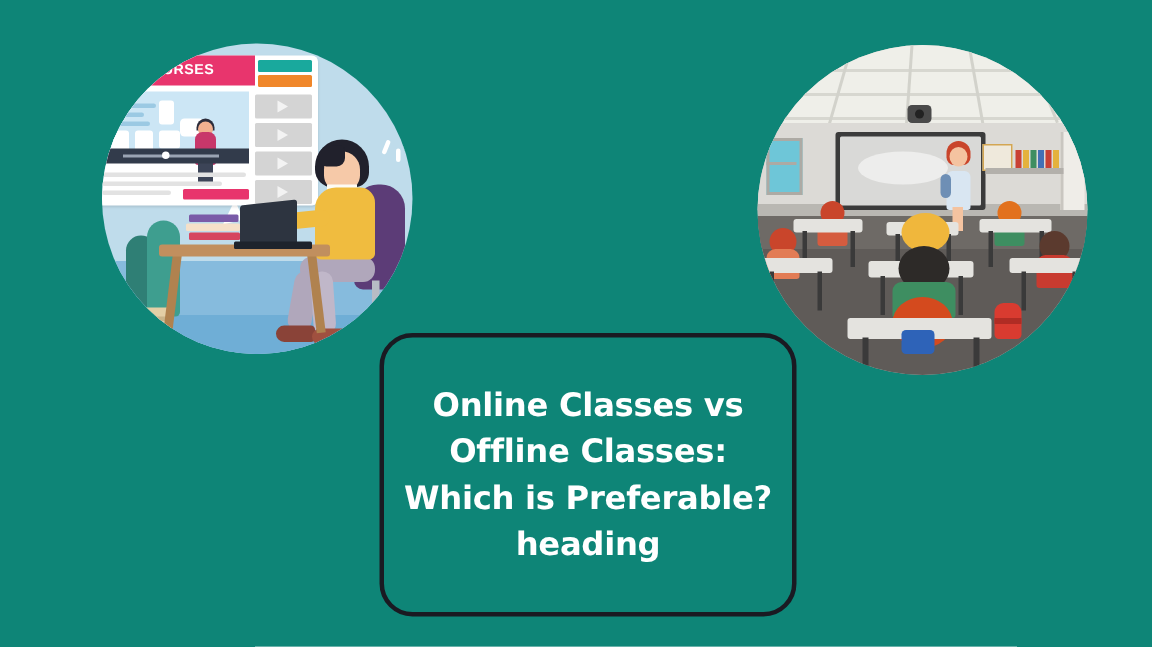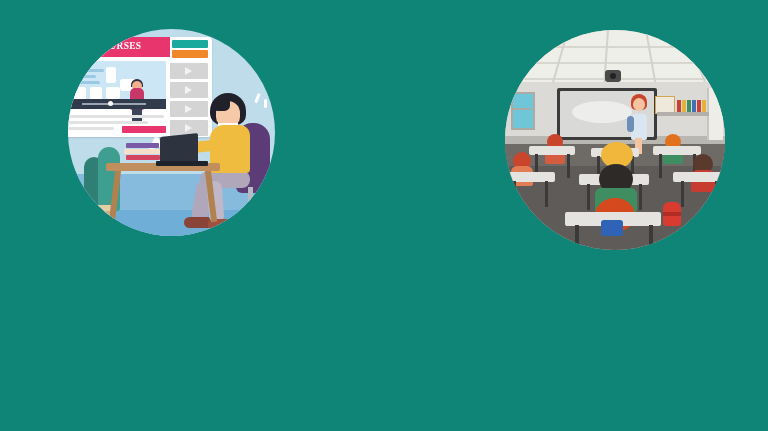--- a/index.html
+++ b/index.html
@@ -62,21 +62,20 @@
     background: #E8356D;
   }
   #course-card-banner span {
     position: absolute;
     left: 14px; top: 4px;
     color: #fff;
     font-size: 9.5px;
     font-weight: bold;
     letter-spacing: .3px;
     white-space: nowrap;
-    font-family: Liberation Serif, serif;
   }
   #tag-returns {
     position: absolute; right: 4px; top: 3px;
     width: 36px; height: 8px;
     background: #19A99D;
     border-radius: 1px;
   }
   #tag-courses {
     position: absolute; right: 4px; top: 13px;
     width: 36px; height: 8px;
@@ -768,14 +767,22 @@
     <div class="stu-head" style="left:90px;  top:168px; width:40px; height:34px; background:#D44A1E;"></div>
     <div class="desk" style="left:60px;  top:182px; width:96px; height:14px;"></div>
     <div class="desk-legs" style="left:70px;  top:195px; height:26px; width:4px;"></div>
     <div class="desk-legs" style="left:144px; top:195px; height:26px; width:4px;"></div>
 
     <div id="bag"></div>
     <div id="bag-flap"></div>
     <div id="blue-bag"></div>
   </div>
 
+  <div id="heading-box">
+    <div id="heading-text">
+      <span class="ln">Online Classes vs</span>
+      <span class="ln">Offline Classes:</span>
+      <span class="ln">Which is Preferable?</span>
+      <span class="ln">heading</span>
+    </div>
+  </div>
 
 </div>
 
 </body></html>

